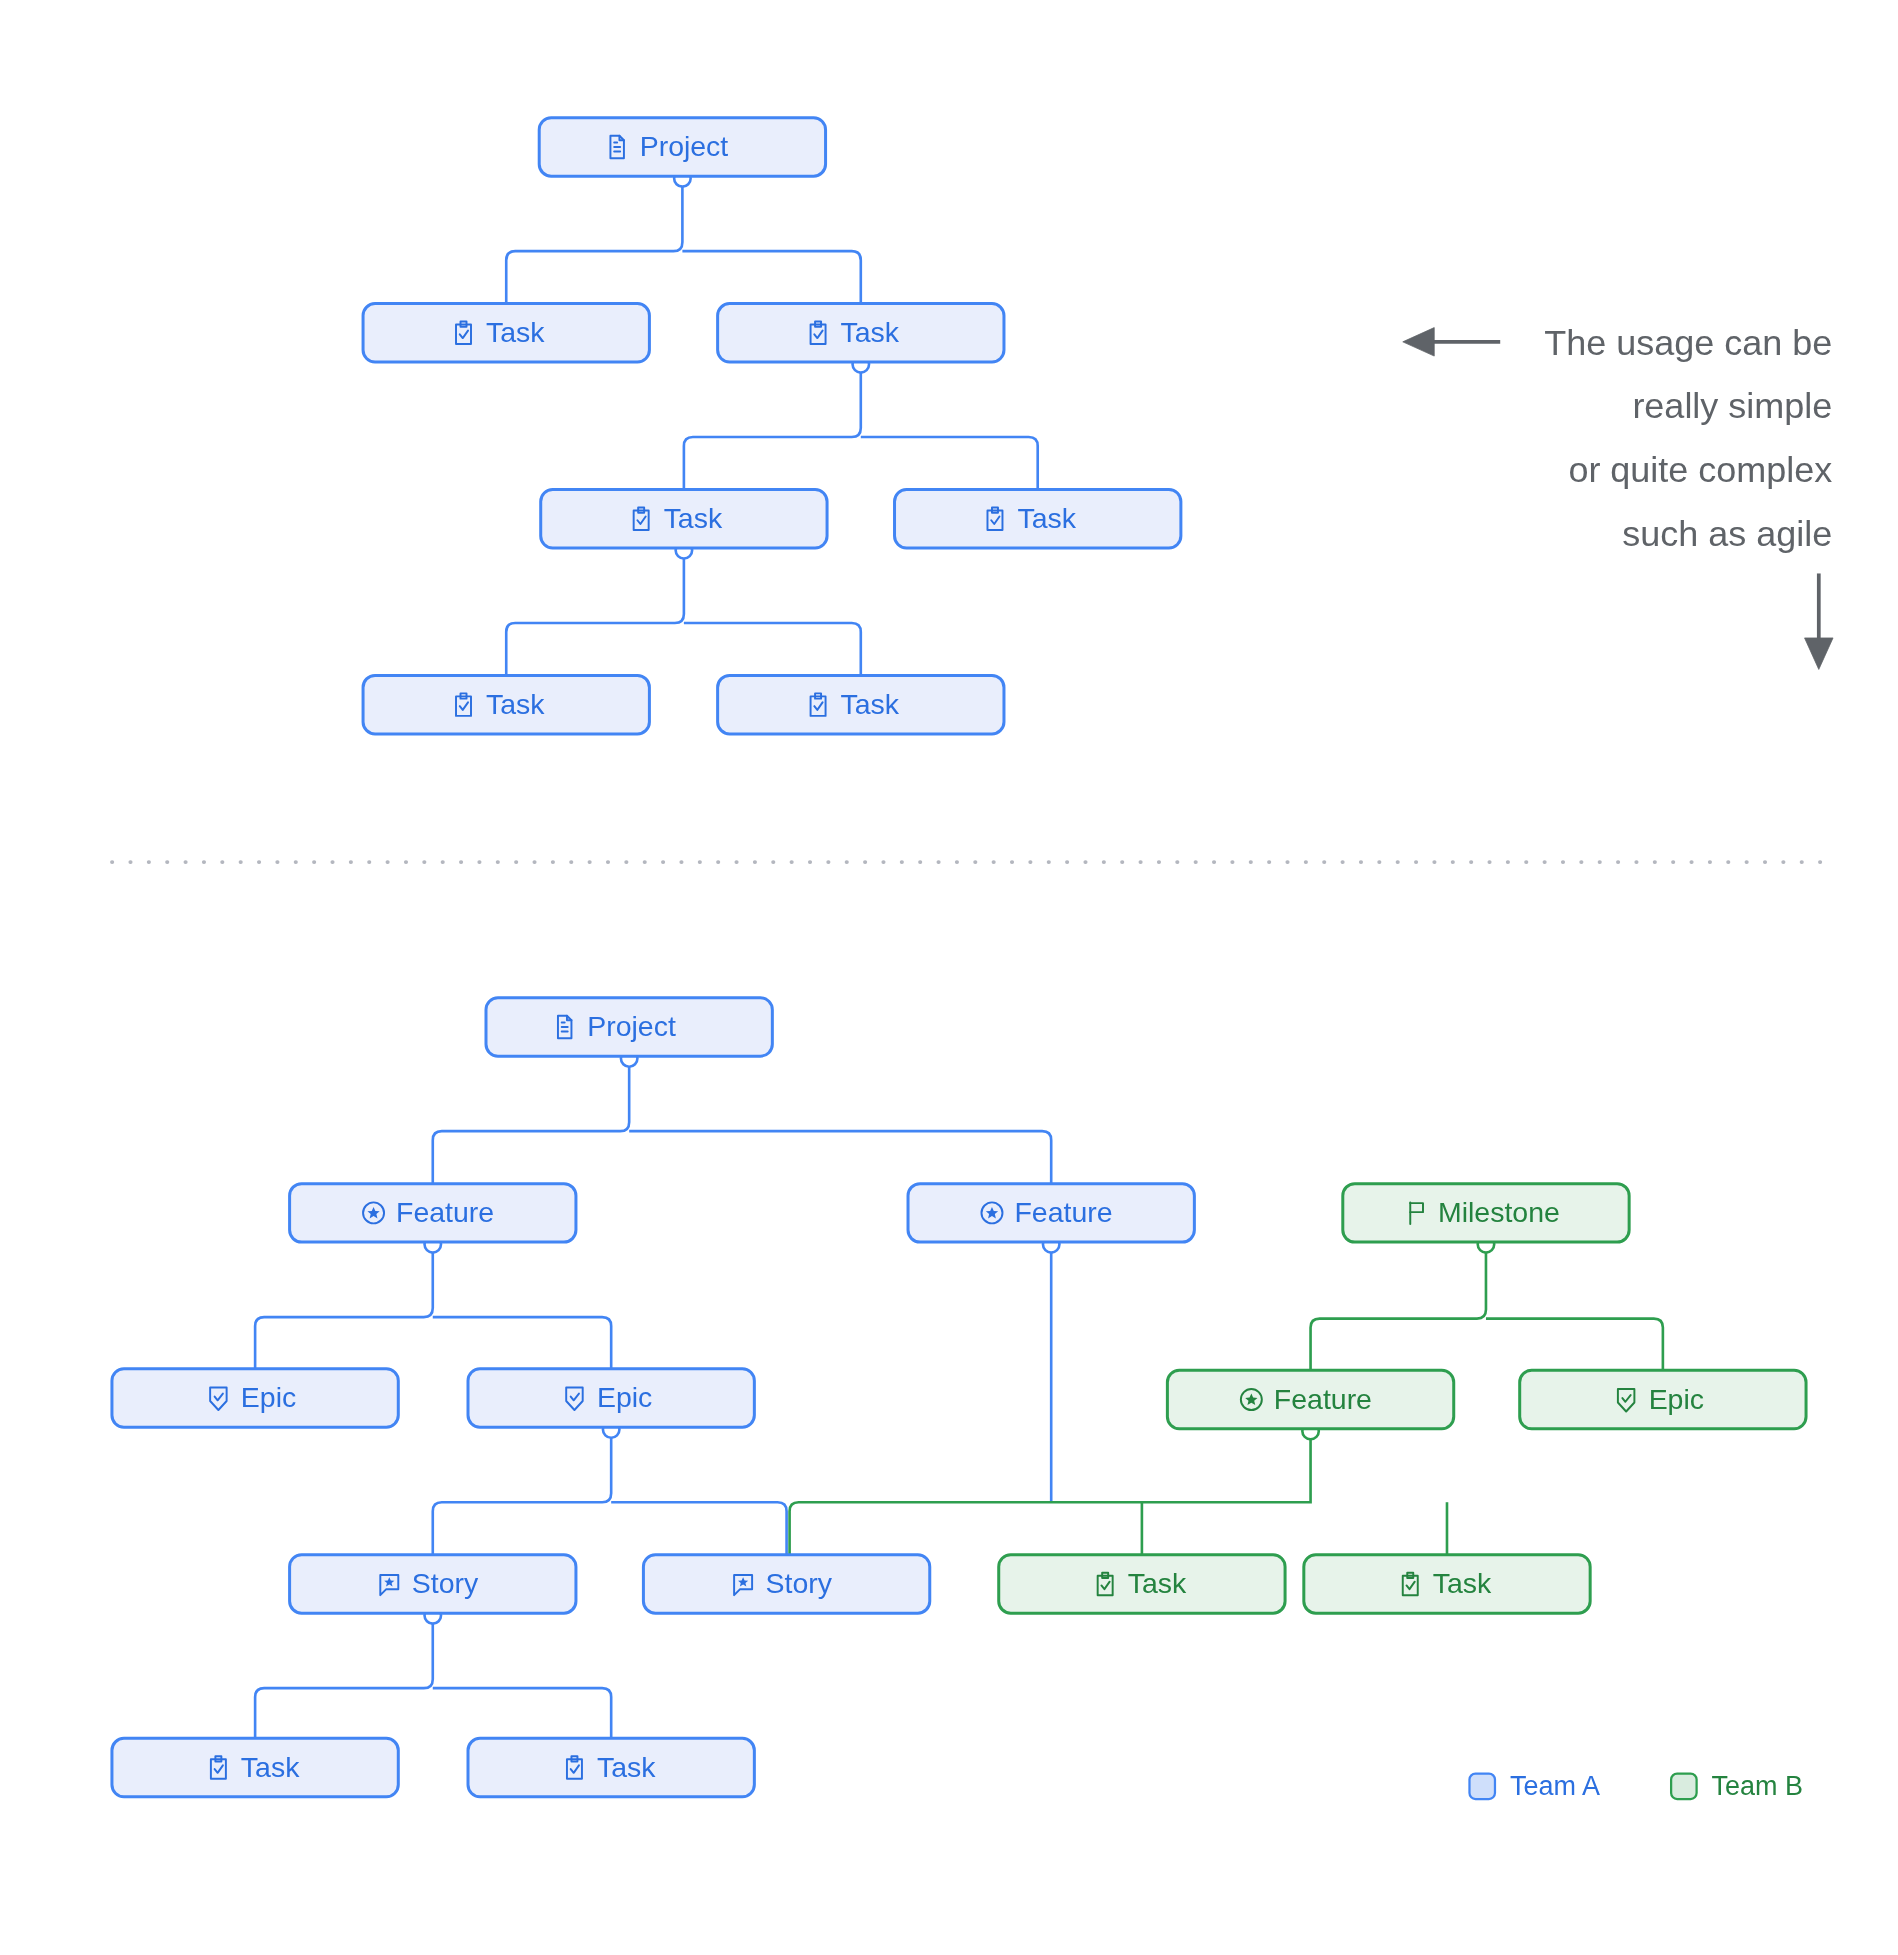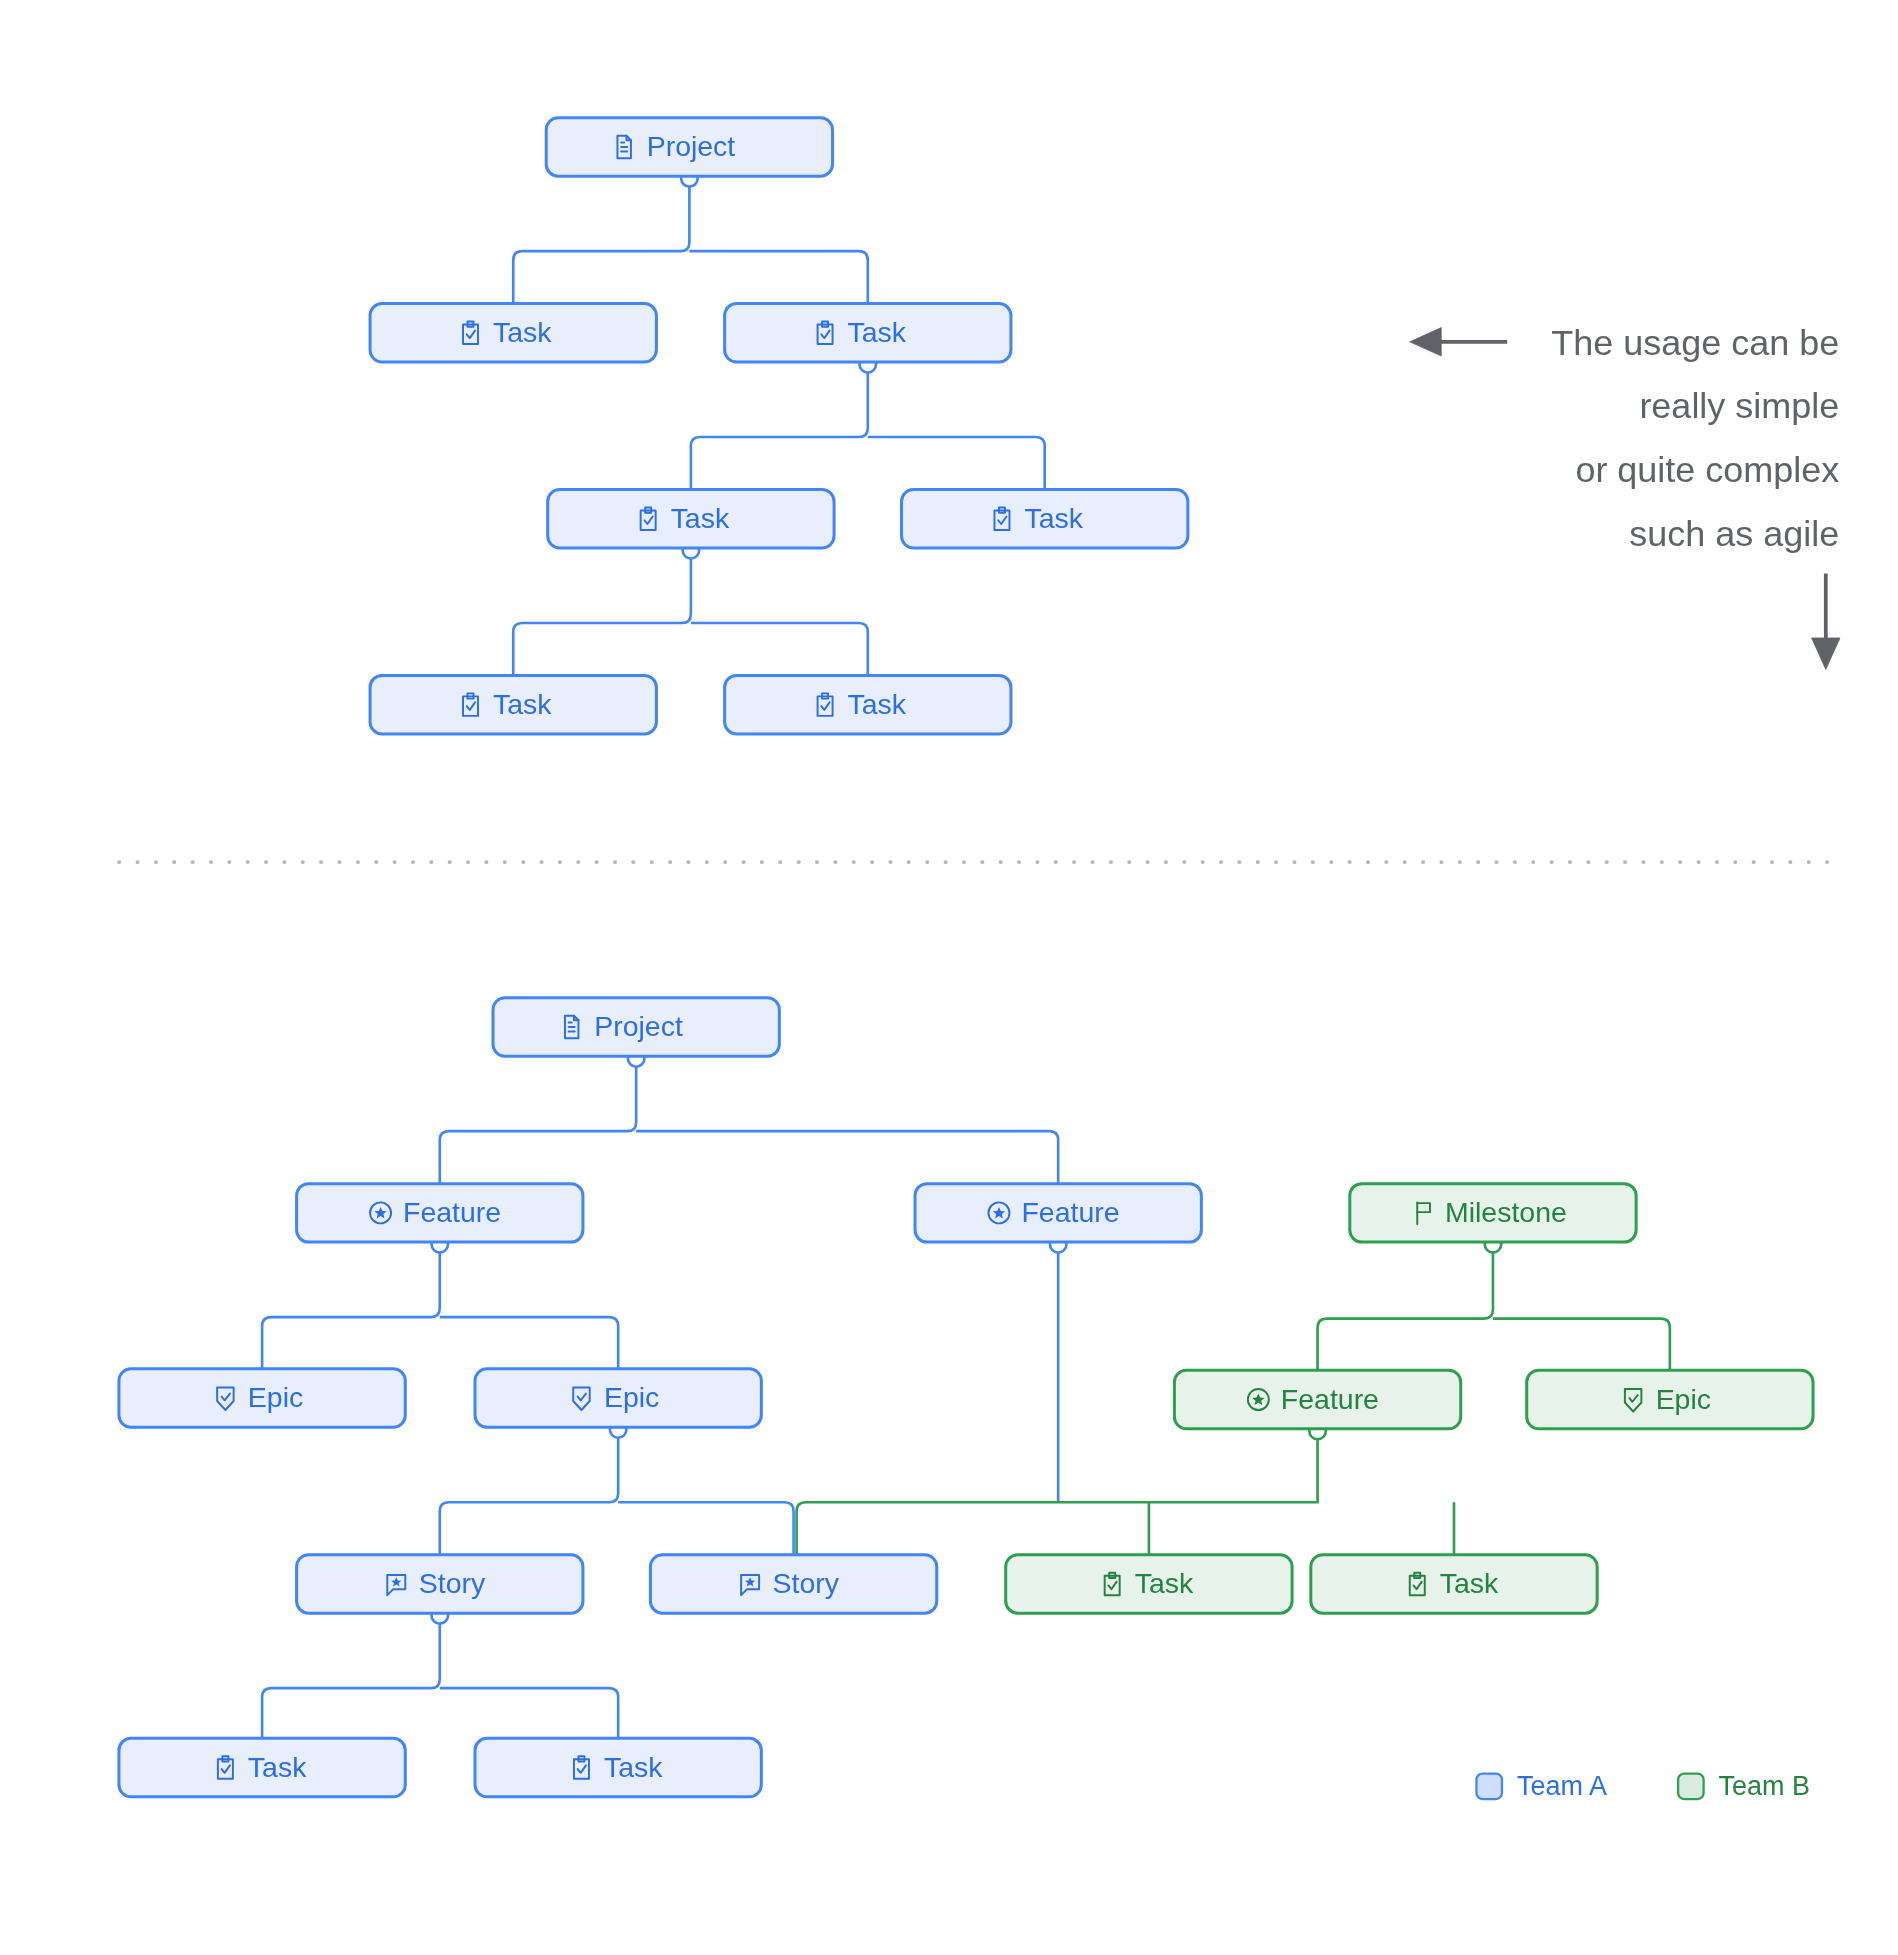--- a/index.html
+++ b/index.html
@@ -9,21 +9,21 @@
   }
   body {
     width: 1898px;
     height: 1955px;
     font-family: "Liberation Sans", sans-serif;
     overflow: hidden;
     position: relative;
   }
   #stage {
     position: absolute;
-    left: 8px; top: 0;
+    left: 1px; top: 0;
     width: 1583px;
     height: 1955px;
   }
   svg.canvas {
     position: absolute;
     left: 0; top: 0;
     width: 1898px;
     height: 1955px;
     display: block;
   }

